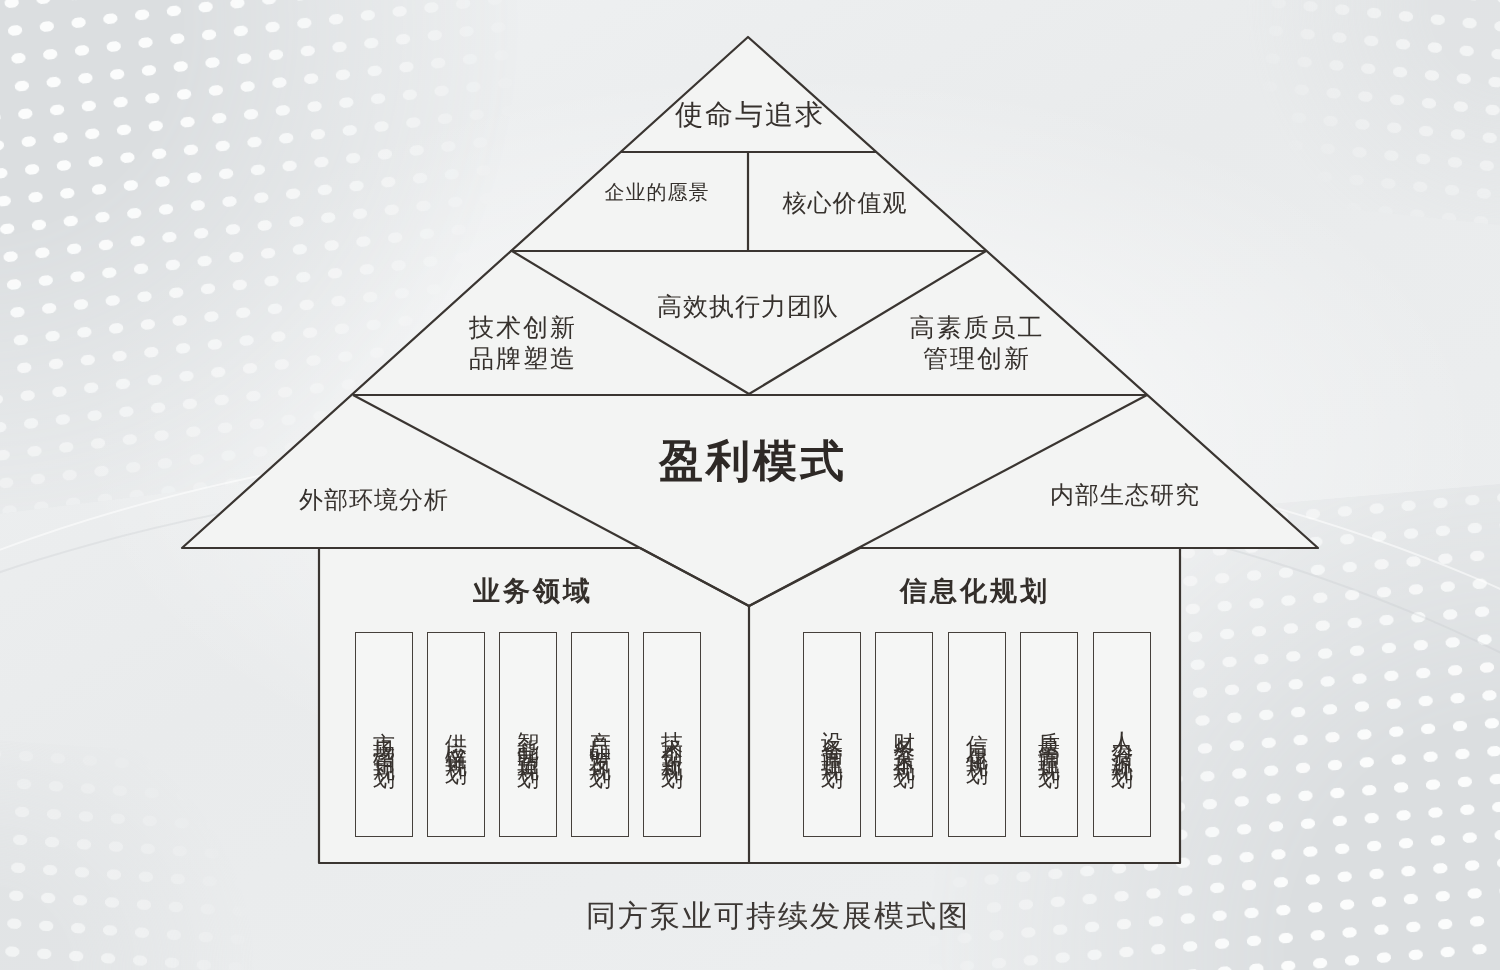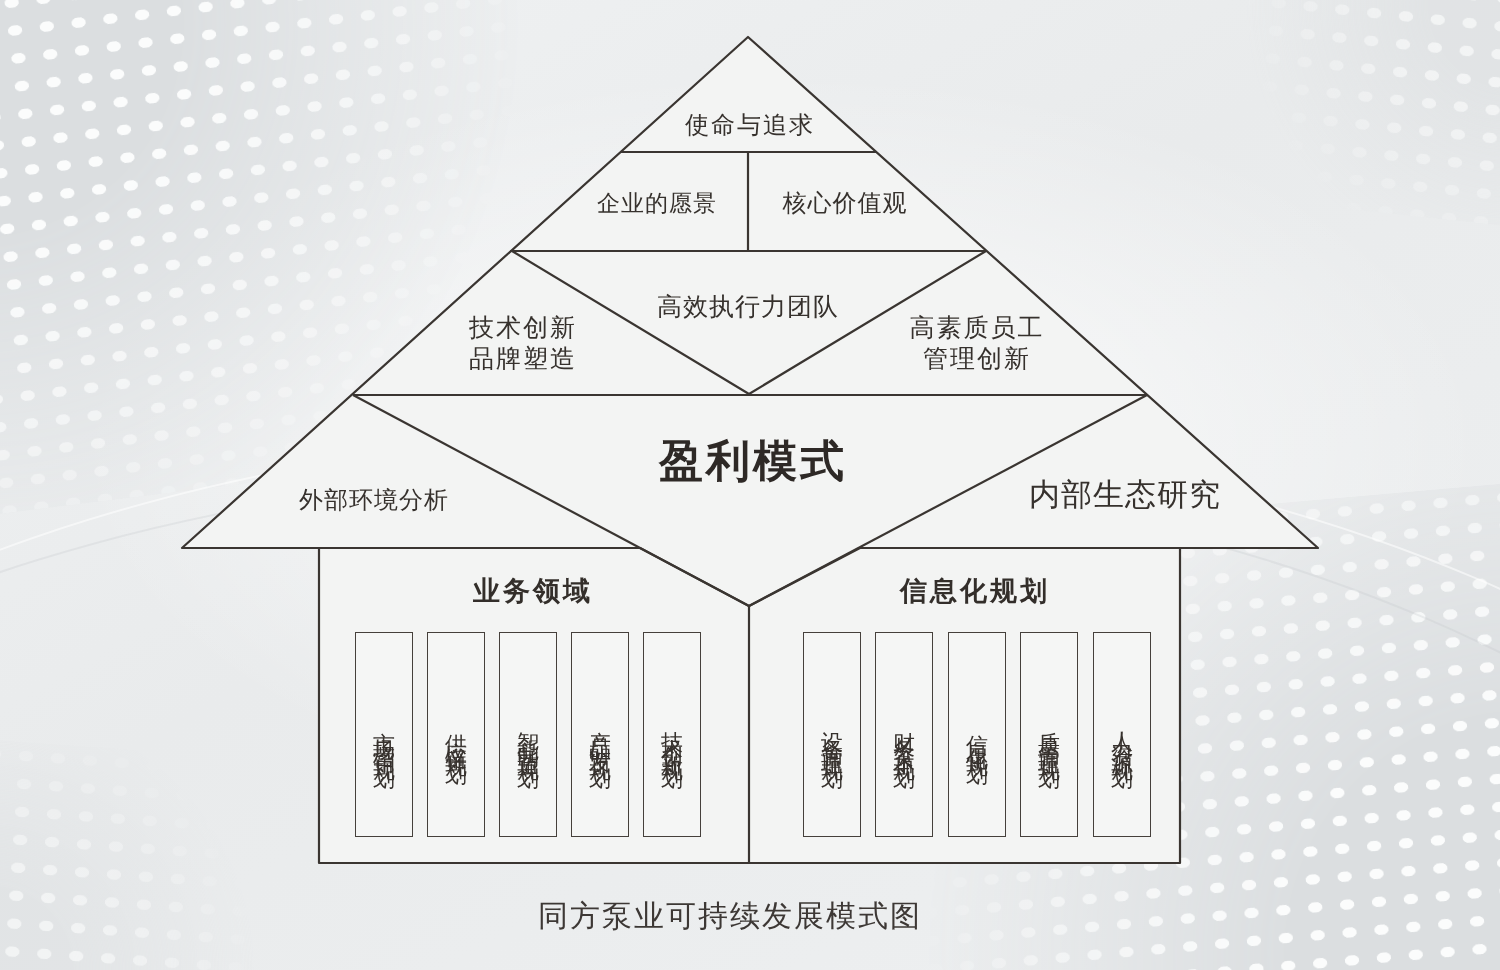--- a/index.html
+++ b/index.html
@@ -34,32 +34,32 @@
   .arc2{width:2600px;height:1500px;left:-650px;top:470px;border:2px solid rgba(190,195,198,.25);}
 
   svg.diagram{position:absolute;left:0;top:0;}
   .shape{fill:#f3f4f3;stroke:#3a3531;stroke-width:2.2;stroke-linejoin:round;}
   .iline{fill:none;stroke:#3a3531;stroke-width:2.2;stroke-linejoin:round;stroke-linecap:butt;}
 
   .lbl{
     position:absolute;transform:translate(-50%,-50%);
     color:#36312d;text-align:center;white-space:pre-line;line-height:1.25;
   }
-  .lbl-mission{left:750px;top:114px;font-size:24px;letter-spacing:2px;margin-top:11px;}
-  .lbl-vision{left:657px;top:203px;font-size:23px;letter-spacing:1px;}
+  .lbl-mission{left:750px;top:114px;font-size:28px;letter-spacing:2px;}
+  .lbl-vision{left:657px;top:192px;font-size:20px;letter-spacing:1px;}
   .lbl-values{left:845px;top:203px;font-size:24px;letter-spacing:1px;}
   .lbl-team{left:748px;top:307px;font-size:25px;letter-spacing:1px;}
   .lbl-tech{left:523px;top:343px;font-size:25px;line-height:31px;letter-spacing:2px;}
   .lbl-staff{left:977px;top:343px;font-size:25px;line-height:31px;letter-spacing:2px;text-align:center;}
   .lbl-profit{left:753px;top:460px;font-size:44px;font-weight:bold;color:#2e2926;letter-spacing:3px;}
   .lbl-external{left:374px;top:500px;font-size:24px;letter-spacing:1px;}
-  .lbl-internal{left:1125px;top:495px;font-size:31px;letter-spacing:1px;}
+  .lbl-internal{left:1125px;top:495px;font-size:24px;letter-spacing:1px;}
   .lbl-bizhead{left:533px;top:592px;font-size:27px;font-weight:bold;letter-spacing:3px;color:#332e2a;}
   .lbl-mgmthead{left:975px;top:592px;font-size:27px;font-weight:bold;letter-spacing:3px;color:#332e2a;}
-  .lbl-caption{left:730px;top:916px;font-size:30px;letter-spacing:2px;color:#3d3835;}
+  .lbl-caption{left:778px;top:916px;font-size:30px;letter-spacing:2px;color:#3d3835;}
 
   .vbox{
     position:absolute;top:632px;width:58px;height:205px;
     border:1.5px solid #45403b;background:#f5f6f5;
     display:flex;align-items:center;justify-content:center;box-sizing:border-box;
   }
   .vbox span{
     writing-mode:vertical-rl;text-orientation:upright;
     font-size:22px;letter-spacing:7px;color:#36312d;line-height:1;
   }

